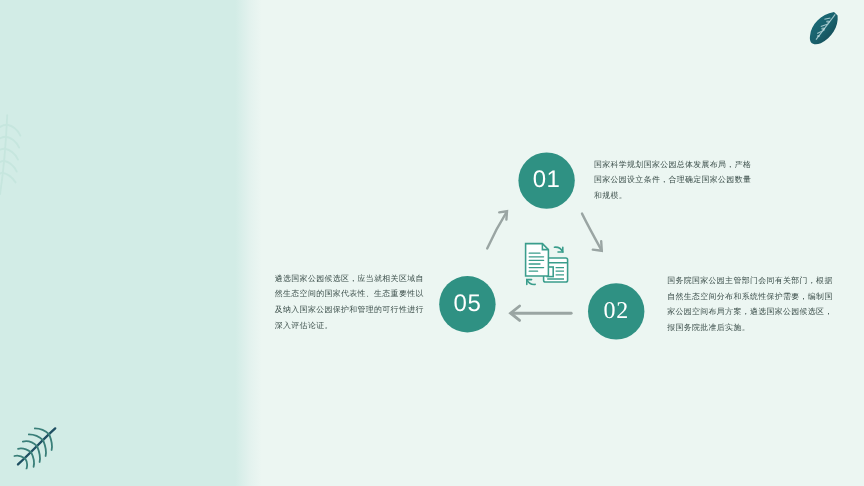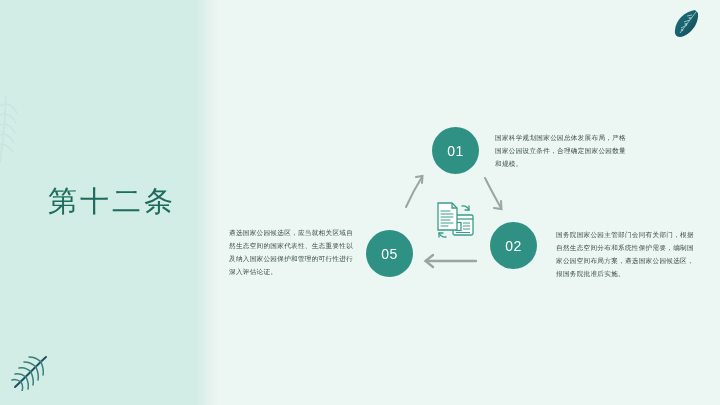--- a/index.html
+++ b/index.html
@@ -68,26 +68,26 @@
 
   
   .node {
     position: absolute;
     border-radius: 50%;
     background: #2f9183;
     color: #ffffff;
     display: flex;
     align-items: center;
     justify-content: center;
-    font-size: 14px;
+    font-size: 20px;
     letter-spacing: .5px;
     font-weight: 400;
   }
   .node-01 { left: 432px; top: 127px; width: 47px; height: 47px; }
-  .node-02 { left: 490px; top: 222px; width: 47px; height: 47px; }
+  .node-02 { left: 490px; top: 236px; width: 47px; height: 47px; font-family: Liberation Serif, serif; }
   .node-03 { left: 366px; top: 230px; width: 47px; height: 47px; }
 
   
   .desc {
     position: absolute;
     font-size: 6.6px;
     line-height: 13px;
     color: #3a4d49;
     letter-spacing: .3px;
   }
@@ -114,21 +114,20 @@
   .arrow-c { left: 418px; top: 250px; width: 62px; height: 22px; }
 </style>
 </head>
 <body>
 
 <div class="slide">
 
   <div class="left-panel"></div>
   <div class="panel-fade"></div>
 
-  <div class="slide-title">第十二条</div>
 
   <div class="leaf-watermark">
     <svg viewBox="0 0 34 72" width="34" height="72">
       <g stroke="#b9dfd6" stroke-width="1.6" fill="none" stroke-linecap="round">
         <path d="M6 70 C9 50 11 28 12 4"></path>
         <path d="M12 12 C6 12 3 16 1 20"></path>
           <path d="M12 12 C18 13 21 17 23 21"></path>
         <path d="M11 22 C5 22 2 26 0 30"></path>
           <path d="M11 22 C17 23 20 27 22 31"></path>
         <path d="M10 32 C4 32 1 36 -1 40"></path>

